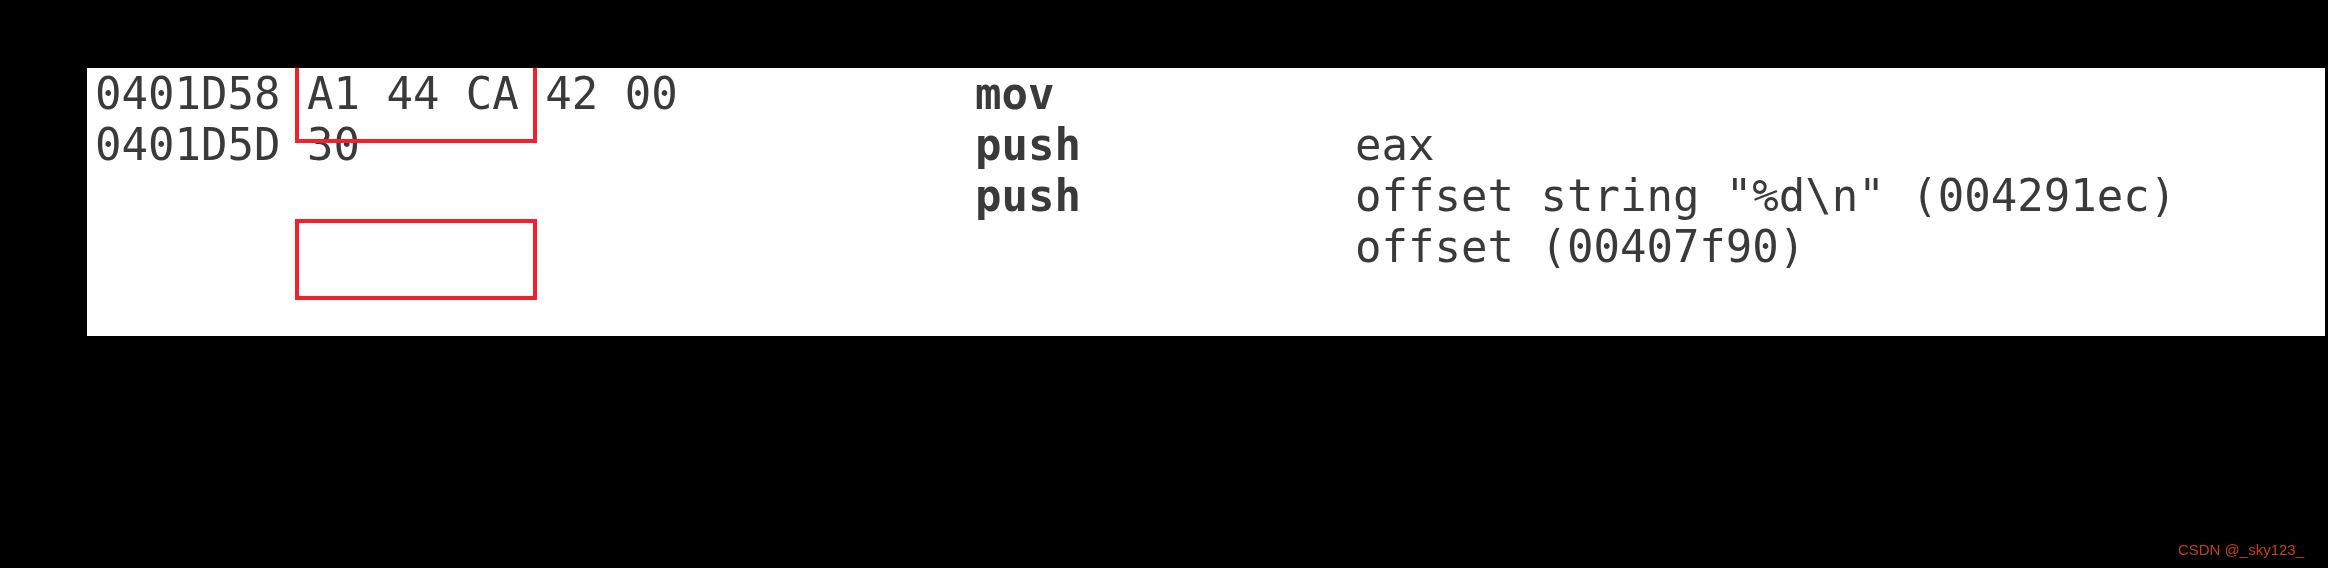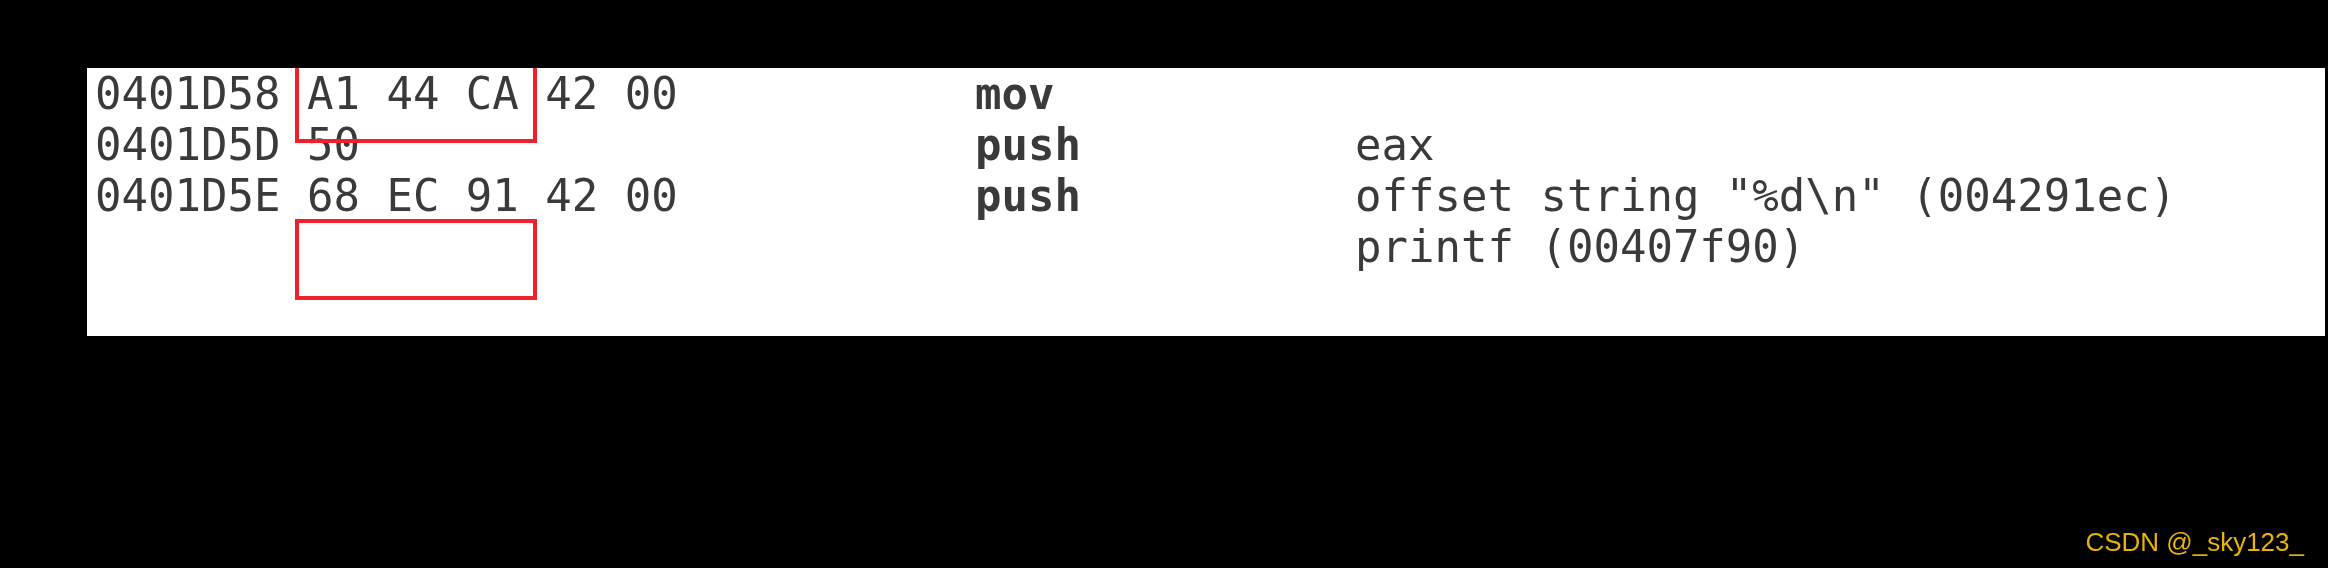--- a/index.html
+++ b/index.html
@@ -59,49 +59,48 @@
     background: transparent;
     pointer-events: none;
   }
 
   
   #watermark {
     position: absolute;
     right: 24px;
     bottom: 10px;
     font-family: "Liberation Sans", sans-serif;
-    font-size: 26px;
-    color: #eab308;
+    font-size: 15px;
+    color: #c2410c;
     white-space: pre;
   }
 </style>
 </head>
 <body>
 
 <div id="code-panel">
 
   <div class="code-line" style="top:0px;">
     <span class="col col-bytes">0401D58 A1 44 CA 42 00</span>
     <span class="col col-mnemonic">mov</span>
   </div>
 
   <div class="code-line" style="top:51px;">
-    <span class="col col-bytes">0401D5D 50</span>
+    <span class="col col-bytes">0401D5D 30</span>
     <span class="col col-mnemonic">push</span>
     <span class="col col-operands">eax</span>
   </div>
 
   <div class="code-line" style="top:102px;">
-    <span class="col col-bytes">0401D5E 68 EC 91 42 00</span>
     <span class="col col-mnemonic">push</span>
     <span class="col col-operands">offset string "%d\n" (004291ec)</span>
   </div>
 
   <div class="code-line" style="top:153px;">
-    <span class="col col-operands">printf (00407f90)</span>
+    <span class="col col-operands">offset (00407f90)</span>
   </div>
 
   <div class="annotation-box" style="left:208px; top:-4px; width:242px; height:79px;"></div>
 
   <div class="annotation-box" style="left:208px; top:151px; width:242px; height:81px;"></div>
 
 </div>
 
 <div id="watermark">CSDN @_sky123_</div>
 

